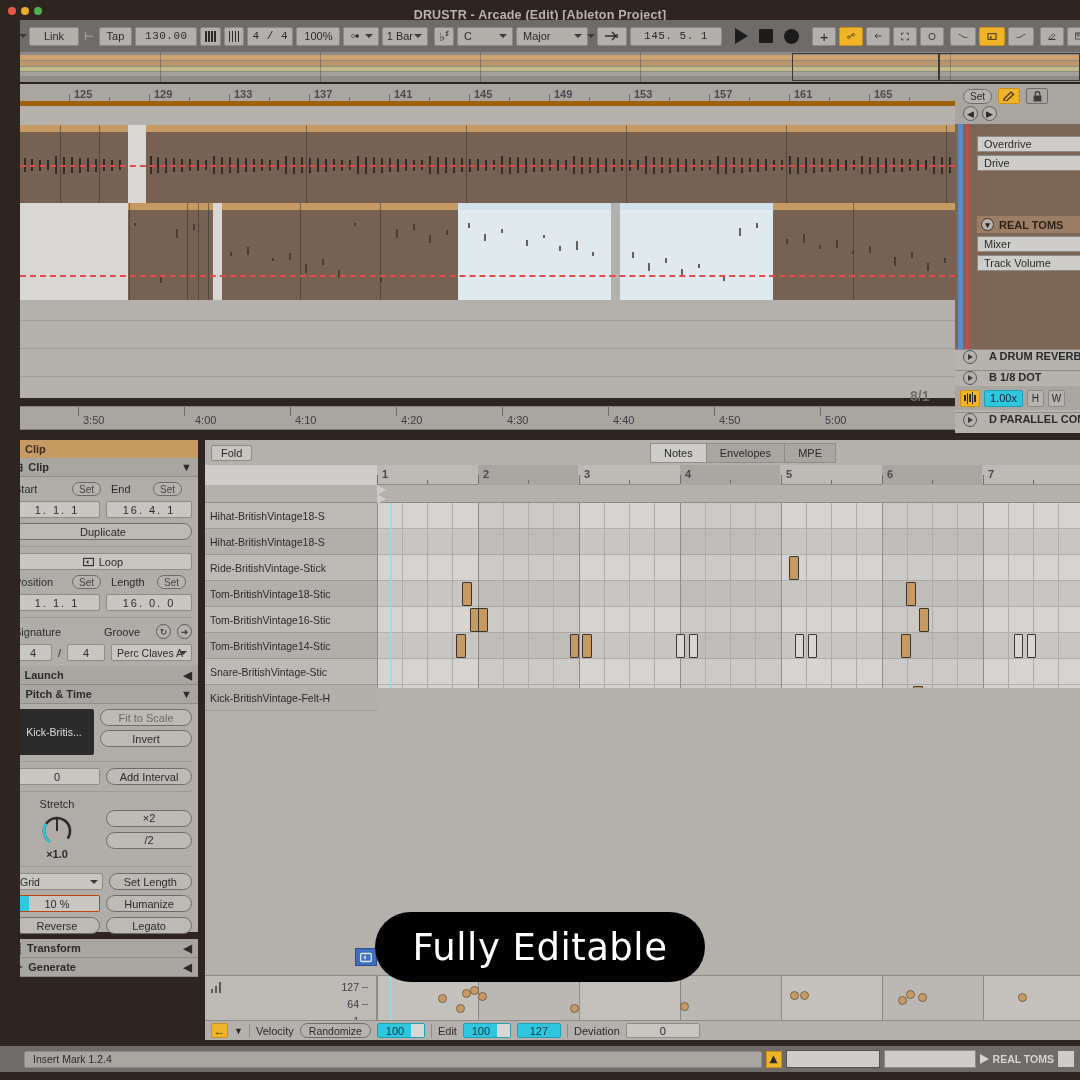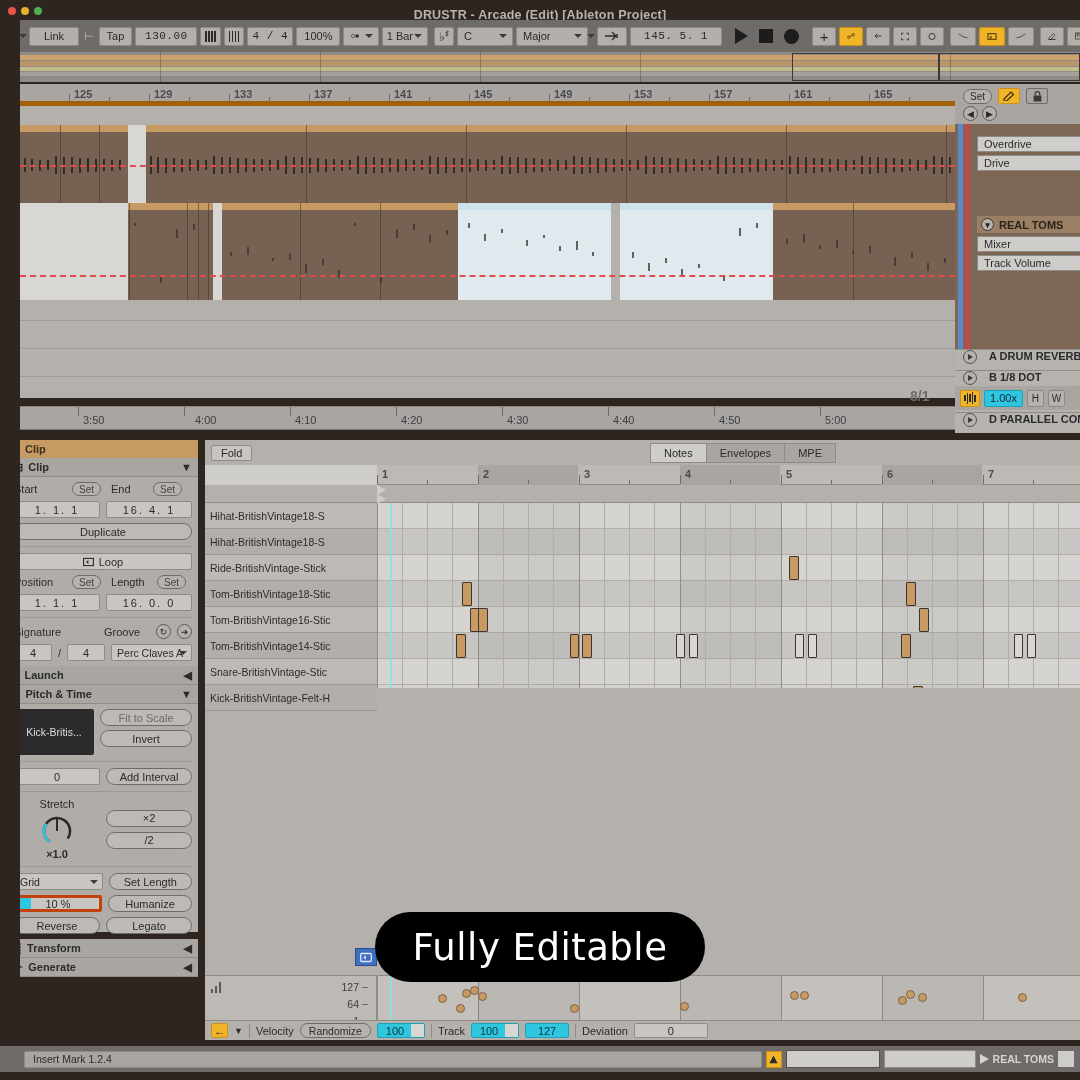--- a/index.html
+++ b/index.html
@@ -176,21 +176,21 @@
   .hr { height:1px; background:#9d9a96; margin:1px 0; }
   .smallsel { position:relative; flex:1; height:17px; background:#c9c6c2; border:1px solid #8f8c88;
     border-radius:2px; display:flex; align-items:center; padding-left:5px; font-size:10.5px;
     white-space:nowrap; overflow:hidden; }
   .smallsel:after { content:""; position:absolute; right:4px; top:50%; margin-top:-2px;
     border-left:4px solid transparent; border-right:4px solid transparent; border-top:4px solid #3a3a3a; }
   .kickbox { width:80px; height:46px; background:#2b2b2b; color:#ddd; border-radius:2px;
     display:flex; align-items:center; justify-content:center; font-size:10.5px; }
   .knobwrap { width:86px; display:flex; flex-direction:column; align-items:center; gap:1px; }
   .knob { width:36px; height:36px; position:relative; }
-  .pctbar { flex:1; height:17px; background:#c9c6c2; border:3px solid #c2410c; border-radius:2px;
+  .pctbar { flex:1; height:17px; background:#c9c6c2; border:1px solid #c2410c; border-radius:2px;
     position:relative; display:flex; align-items:center; justify-content:center; font-size:11px; }
   .pctbar em { position:absolute; left:0; top:0; bottom:0; width:14px; background:#2fc7e0; font-style:normal; }
   .pctbar span { position:relative; }
 
   
   .midi { position:absolute; left:205px; top:440px; width:875px; height:600px; background:#b4b1ad; }
   .fold { position:absolute; left:6px; top:5px; height:16px; padding:0 9px; background:#c9c6c2;
     border:1px solid #8f8c88; border-radius:2px; display:flex; align-items:center; font-size:11px; }
   .tabs { position:absolute; left:445px; top:3px; display:flex; }
   .tab { height:20px; padding:0 13px; display:flex; align-items:center; font-size:11px;
@@ -1071,21 +1071,21 @@
       <div class="velbar">
         <div class="vb-amber">←</div>
         <div style="font-size:9px">▼</div>
         <div class="vb-sep"></div>
         <span>Velocity</span>
         <div class="vb-pill">Randomize</div>
         <div class="vb-cy part" style="width:48px">
           <span style="margin-right:12px">100</span>
         </div>
         <div class="vb-sep"></div>
-        <span>Track</span>
+        <span>Edit</span>
         <div class="vb-cy part" style="width:48px">
           <span style="margin-right:12px">100</span>
         </div>
         <div class="vb-cy" style="width:44px">127</div>
         <div class="vb-sep"></div>
         <span>Deviation</span>
         <div class="vb-box" style="width:74px">0</div>
       </div>
     </div>
   </div>

